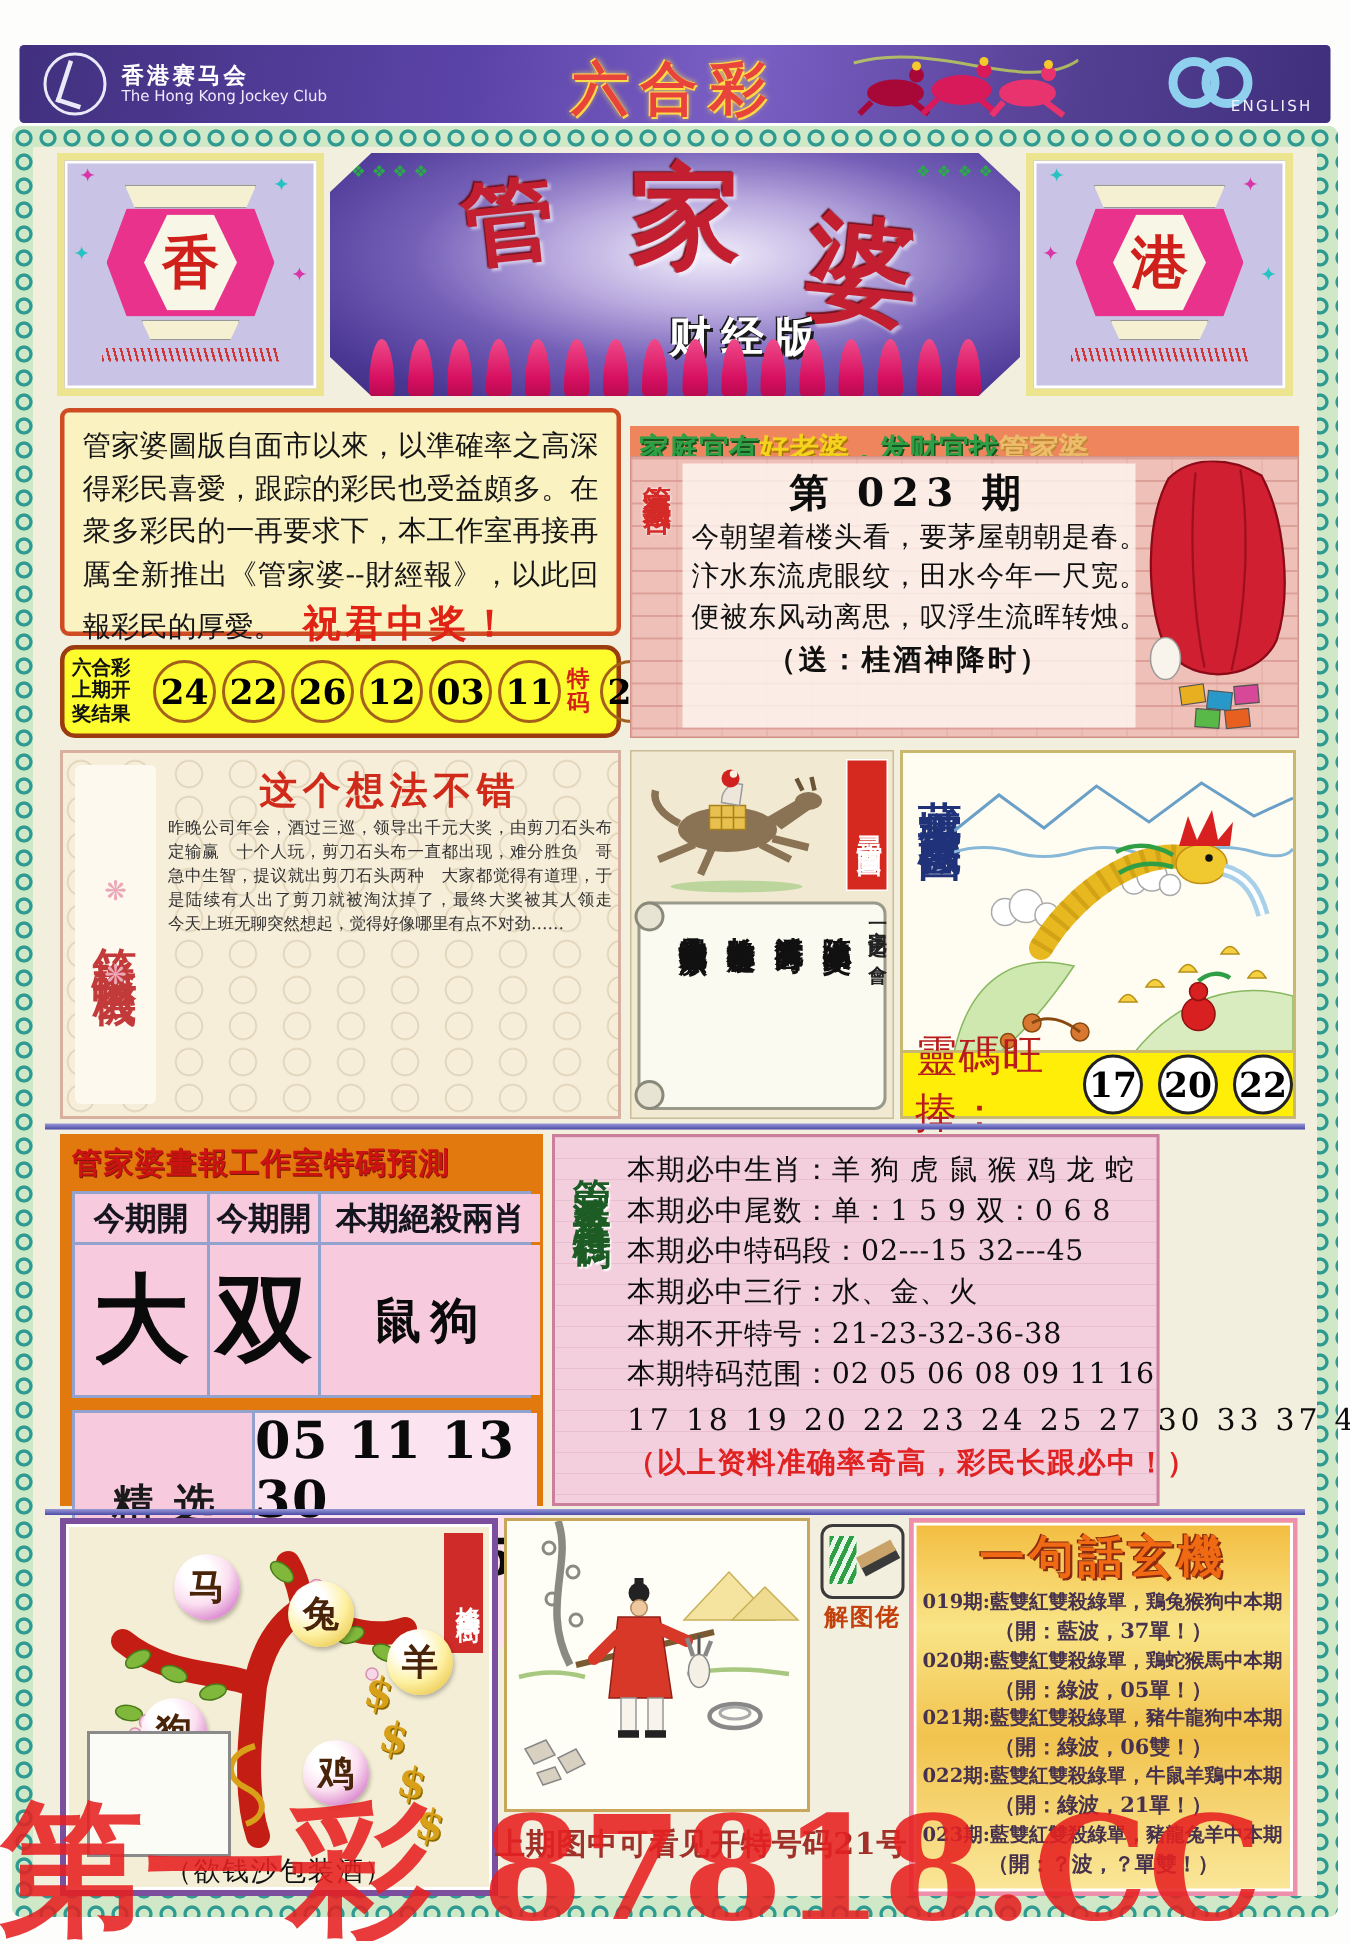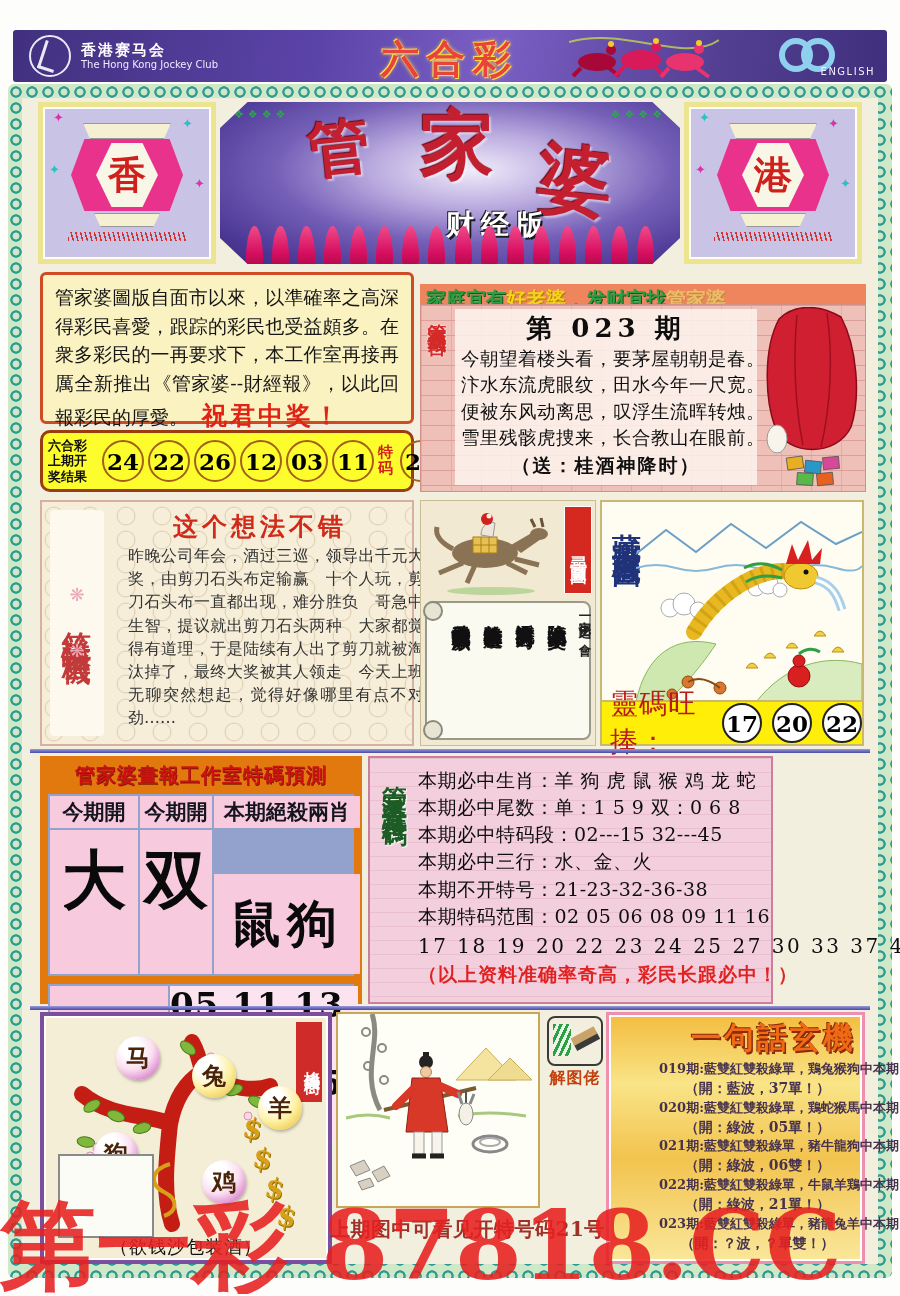--- a/index.html
+++ b/index.html
@@ -107,22 +107,22 @@
     background-color:#f7eeda;border:2px solid #d8b0a0;
     background-image:radial-gradient(circle at 12px 14px,rgba(0,0,0,0) 8px,rgba(178,158,120,.38) 8.6px,rgba(0,0,0,0) 10px);
     background-size:36px 24px;}
   .joke-side{position:absolute;left:8px;top:8px;bottom:8px;width:54px;background:#fdf9ef;
     border-radius:4px;display:flex;flex-direction:column;align-items:center;justify-content:center;}
   .joke-burst{color:#eba8b8;font-size:18px;line-height:1;}
   .joke-side-label{writing-mode:vertical-rl;text-orientation:upright;font-size:29px;font-weight:bold;
     color:#c23a3a;letter-spacing:6px;margin:4px 0;}
   .joke-title{position:absolute;left:70px;top:8px;width:296px;text-align:center;font-size:25px;
     font-weight:bold;color:#d02a1a;letter-spacing:4px;}
-  .joke-body{position:absolute;left:70px;top:42px;width:296px;height:196px;font-size:16px;
-    color:#333;line-height:1.45;text-align:justify;overflow:hidden;margin-left:16px;}
+  .joke-body{position:absolute;left:70px;top:42px;width:296px;height:196px;font-size:11px;
+    color:#333;line-height:1.45;text-align:justify;overflow:hidden;}
   
   .hunt-box{position:absolute;left:420px;top:500px;width:176px;height:246px;box-sizing:border-box;
     background:#f1e9d2;border:1px solid #cabd96;}
   .hunt-label{position:absolute;right:3px;top:5px;width:28px;height:88px;background:#d5281e;
     border:1px solid #fff;writing-mode:vertical-rl;text-orientation:upright;color:#fff;
     font-size:17px;font-weight:bold;letter-spacing:6px;text-align:center;padding-top:4px;box-sizing:border-box;}
   .horse-art{position:absolute;left:2px;top:6px;}
   .scroll{position:absolute;left:4px;right:4px;top:100px;bottom:5px;background:#fbfaf0;
     border:2px solid #9a9a8a;border-radius:8px;box-sizing:border-box;padding:6px 8px 6px 16px;}
   .scroll::before,.scroll::after{content:"";position:absolute;left:-4px;width:16px;height:16px;
@@ -142,28 +142,28 @@
   .map-bar-label{font-size:28px;font-weight:normal;color:#b91c1c;letter-spacing:1px;}
   .map-circle{width:36px;height:36px;border:2px solid #222;border-radius:50%;background:#fff;
     display:flex;align-items:center;justify-content:center;font-size:23px;font-weight:bold;color:#000;
     margin-left:10px;flex:none;}
   
   .h-divider{position:absolute;left:30px;width:840px;height:4px;
     background:linear-gradient(180deg,#9a9ad8,#4a4aa8);}
   
   .predict-box{position:absolute;left:40px;top:756px;width:322px;height:248px;box-sizing:border-box;
     background:#e2790f;padding:6px 8px;}
-  .predict-title{text-align:center;font-size:20px;font-weight:bold;color:#cc1212;
+  .predict-title{font-size:20px;font-weight:bold;color:#cc1212;
     text-shadow:.5px .5px 0 #7a1a00;letter-spacing:1px;white-space:nowrap;}
   .predict-grid{display:grid;grid-template-columns:88px 72px 146px;border:2px solid #92a2cc;
     margin-top:5px;background:#92a2cc;grid-gap:2px;}
   .pg-cell{background:#f7cade;text-align:center;}
   .pg-head{font-size:21px;font-weight:bold;color:#15151f;line-height:32px;white-space:nowrap;}
   .pg-val{font-size:64px;font-weight:bold;color:#0a0a0a;line-height:100px;}
-  .pg-val.small{font-size:50px;letter-spacing:6px;margin-top:44px;}
+  .pg-val.small{font-size:32px;letter-spacing:6px;}
   .picks-grid{display:grid;grid-template-columns:118px 188px;border:2px solid #92a2cc;margin-top:8px;
     background:#92a2cc;grid-gap:2px;height:82px;}
   .picks-label{background:#f7cade;display:flex;flex-direction:column;justify-content:center;
     align-items:center;font-size:27px;font-weight:bold;color:#1a1a1a;letter-spacing:14px;line-height:1.3;
     text-indent:14px;}
   .picks-nums{background:#fbe4ef;display:flex;flex-direction:column;justify-content:center;
     align-items:center;font-size:34px;font-weight:bold;color:#0a0a0a;line-height:1.15;letter-spacing:1px;}
   
   .talk-box{position:absolute;left:368px;top:756px;width:405px;height:248px;box-sizing:border-box;
     background:#f3cfdd;border:2px solid #cc7f9d;
@@ -206,23 +206,23 @@
   .riddle-icon::after{content:"";position:absolute;right:4px;top:14px;width:26px;height:8px;
     background:#caa36a;transform:rotate(-28deg);box-shadow:0 6px 0 #3a3a3a;}
   .riddle-icon-label{font-size:16px;font-weight:bold;color:#c2410c;margin-top:2px;letter-spacing:1px;}
   .riddle-caption{position:absolute;left:330px;top:1216px;width:280px;font-size:20px;font-weight:bold;
     color:#a03028;letter-spacing:.5px;white-space:nowrap;}
   
   .oneliner-box{position:absolute;left:606px;top:1012px;width:259px;height:252px;box-sizing:border-box;
     border:3px solid #ef8fae;box-shadow:inset 0 0 0 2px #fff;
     background:linear-gradient(180deg,#f3bd3f,#f9e487 28%,#f2c34e 58%,#fae79a 100%);
     padding:3px 6px;}
-  .oneliner-title{text-align:right;font-size:30px;font-weight:bold;color:#ef6a12;letter-spacing:3px;
+  .oneliner-title{text-align:center;font-size:30px;font-weight:bold;color:#ef6a12;letter-spacing:3px;
     text-shadow:1.5px 1.5px 0 #8a2a10,-1px -1px 0 #8a2a10;}
-  .ol-entry{margin-top:1px;margin-left:44px;}
+  .ol-entry{margin-top:1px;}
   .ol-line{font-size:13px;font-weight:bold;color:#46324e;line-height:1.45;white-space:nowrap;}
   .ol-result{font-size:14px;font-weight:bold;color:#46324e;text-align:center;line-height:1.35;}
   
   .watermark{position:absolute;left:0;top:1198px;width:900px;overflow:hidden;white-space:nowrap;
     font-size:96px;font-weight:bold;color:rgba(230,32,32,.88);line-height:1;letter-spacing:0;
     z-index:60;pointer-events:none;}
 </style>
 </head>
 <body>
 
@@ -354,21 +354,20 @@
     <span class="slg-faint">管家婆</span>
   </div>
 
   <div class="maxim-box">
     <div class="maxim-side">管家婆八句箴言</div>
     <div class="maxim-content">
       <div class="maxim-issue">第 023 期</div>
       <div class="maxim-line">今朝望着楼头看，要茅屋朝朝是春。</div>
       <div class="maxim-line">汴水东流虎眼纹，田水今年一尺宽。</div>
       <div class="maxim-line">便被东风动离思，叹浮生流晖转烛。</div>
-      <div class="maxim-line">雪里残骸虎捜来，长合教山在眼前。</div>
       <div class="maxim-gift">（送：桂酒神降时）</div>
     </div>
     <svg class="jacket-art" width="106" height="182" viewBox="0 0 106 182">
       <path d="M22,12 C6,42 8,92 18,120 C30,150 80,150 94,120 C104,90 100,40 84,10 C60,-4 36,-2 22,12 Z" fill="#cf1f30" stroke="#8a0a18" stroke-width="1.5"></path>
       <path d="M40,8 C36,50 38,100 46,138" stroke="#8a0a18" stroke-width="1.5" fill="none" opacity=".7"></path>
       <path d="M70,6 C76,48 74,98 64,140" stroke="#8a0a18" stroke-width="1.5" fill="none" opacity=".7"></path>
       <ellipse cx="20" cy="132" rx="10" ry="14" fill="#f8f4ec" stroke="#999"></ellipse>
       <g stroke="#555" stroke-width=".8">
         <rect x="30" y="150" width="16" height="12" fill="#e8b020" transform="rotate(-8 38 156)"></rect>
         <rect x="48" y="154" width="16" height="12" fill="#2898c8" transform="rotate(6 56 160)"></rect>

